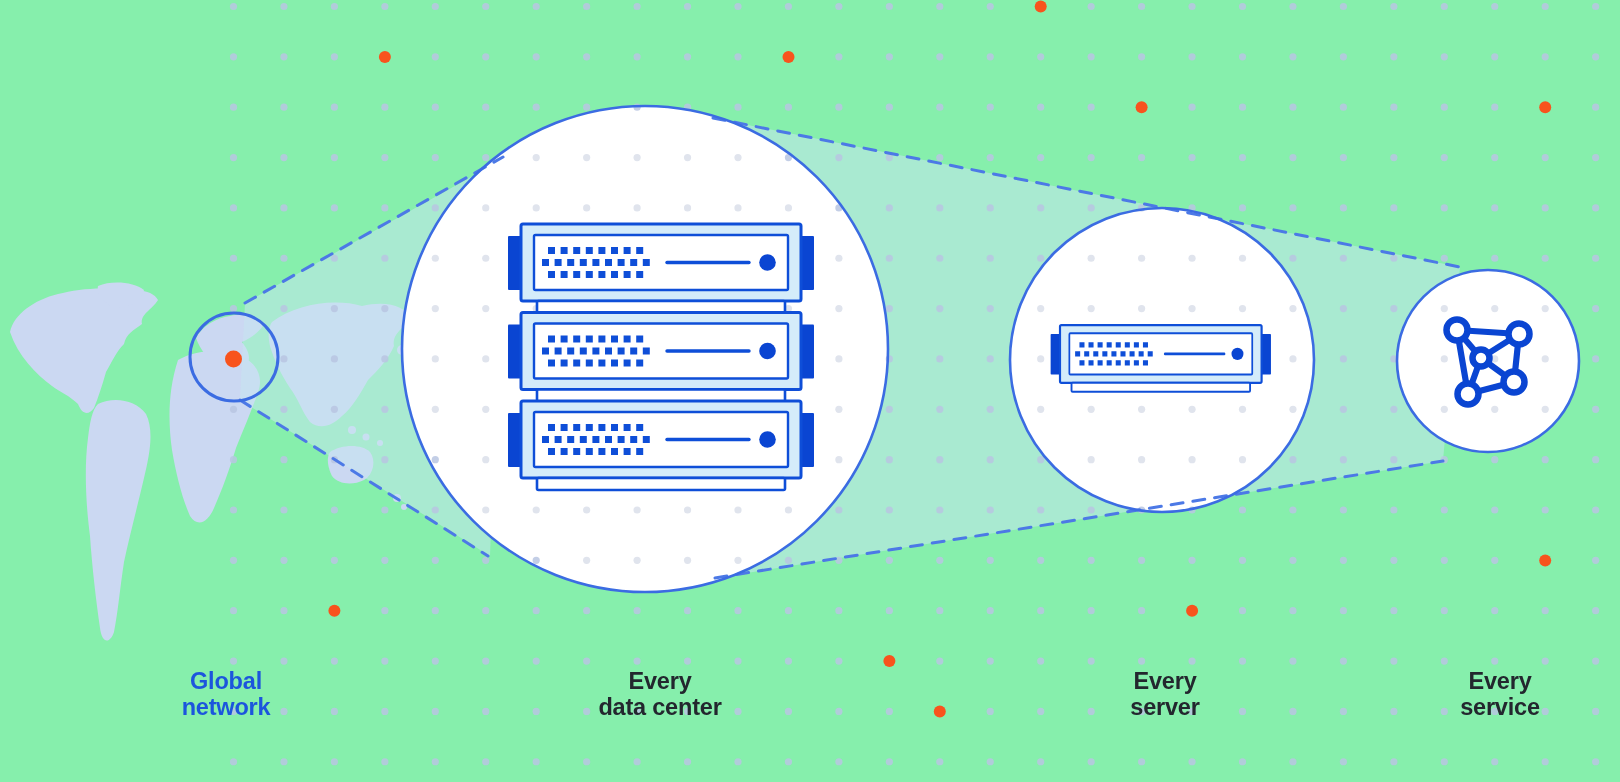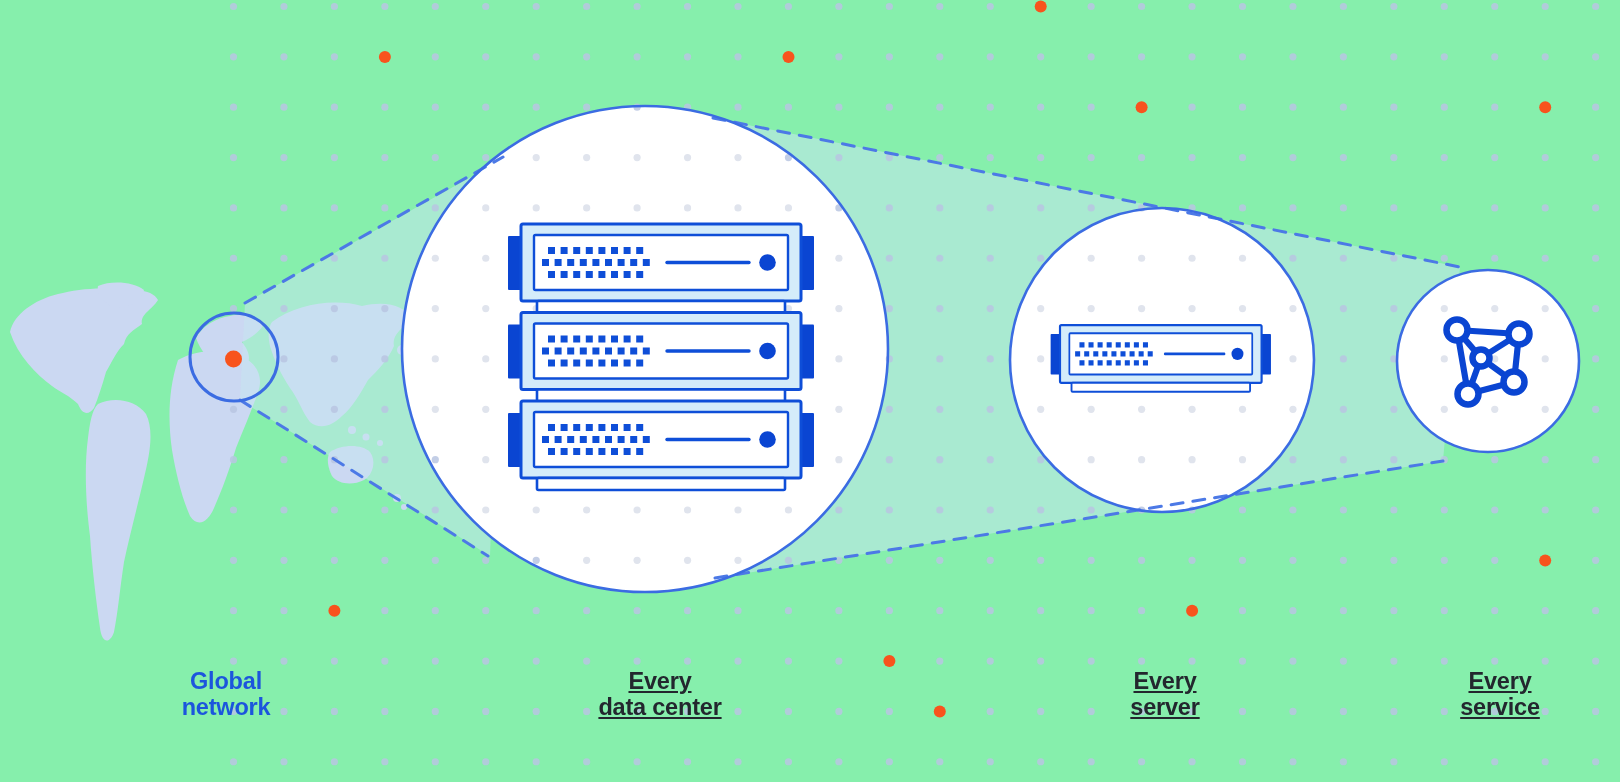--- a/index.html
+++ b/index.html
@@ -29,21 +29,21 @@
     position:absolute;
     transform:translateX(-50%);
     text-align:center;
     font-size:23.5px;
     font-weight:700;
     line-height:26px;
     letter-spacing:-0.2px;
     white-space:pre-line;
   }
   .label.accent{color:var(--accent-blue,#1c55dd);}
-  .label.ink{color:var(--ink,#23272e);text-decoration:underline;}
+  .label.ink{color:var(--ink,#23272e);}
 </style>
 </head>
 <body>
 
 <div class="stage">
   <svg width="1620" height="782" viewBox="0 0 1620 782">
 
     <defs>
       <g id="server-unit">
         <rect class="srv-ear" x="-13" y="12" width="14" height="54" rx="1"></rect>

